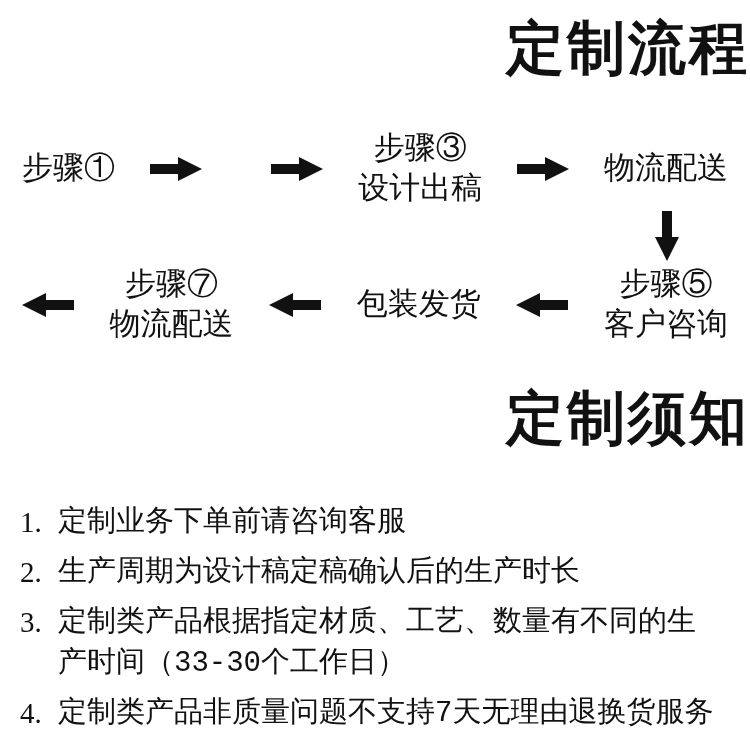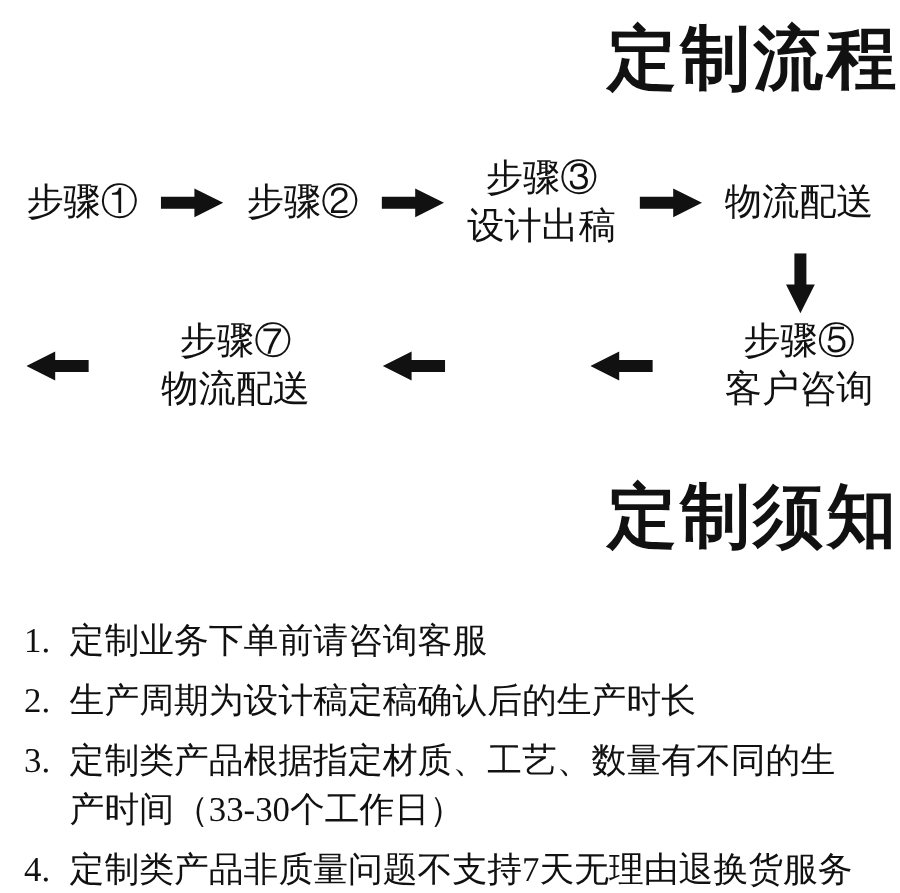--- a/index.html
+++ b/index.html
@@ -12,21 +12,21 @@
     overflow: hidden;
   }
   .title {
     font-size: 58px;
     font-weight: bold;
     text-align: right;
     letter-spacing: 3px;
     line-height: 70px;
   }
   .flow-title { padding-top: 14px; }
-  .notice-title { margin-top: 52px; font-family: Liberation Serif, serif; }
+  .notice-title { margin-top: 40px; font-family: Liberation Serif, serif; }
 
   .steps-row {
     display: flex;
     align-items: center;
     justify-content: space-between;
     padding: 0 22px;
   }
   .steps-row.first { margin-top: 44px; }
 
   .step {
@@ -49,38 +49,37 @@
     padding-right: 18px;
   }
   .note {
     display: flex;
     align-items: flex-start;
     font-size: 29px;
     line-height: 41px;
     margin-bottom: 9px;
   }
   .note-num { flex: 0 0 38px; }
-  .note-text { max-width: 658px; word-break: break-all; }
+  .note-text { max-width: 658px; word-break: break-all; font-family: Liberation Mono, monospace; }
 </style>
 </head>
 <body>
 
 <div class="title flow-title">定制流程</div>
 
 <div class="steps-row first">
   <div class="step">
     <div>步骤①</div>
   </div>
   <span class="harrow">
     <svg width="52" height="30" viewBox="0 0 52 30">
         <path d="M0 10 H28 V3 L52 15 L28 27 V20 H0 Z" fill="#111111"></path>
       </svg>
   </span>
   <div class="step">
-    <div>步骤②</div>
   </div>
   <span class="harrow">
     <svg width="52" height="30" viewBox="0 0 52 30">
         <path d="M0 10 H28 V3 L52 15 L28 27 V20 H0 Z" fill="#111111"></path>
       </svg>
   </span>
   <div class="step">
     <div>步骤③</div>
     <div>设计出稿</div>
   </div>
@@ -111,20 +110,21 @@
   <div class="step">
     <div>步骤⑦</div>
     <div>物流配送</div>
   </div>
   <span class="harrow">
     <svg width="52" height="30" viewBox="0 0 52 30">
         <path d="M52 10 H24 V3 L0 15 L24 27 V20 H52 Z" fill="#111111"></path>
       </svg>
   </span>
   <div class="step">
+    <div>包装发货</div>
   </div>
   <span class="harrow">
     <svg width="52" height="30" viewBox="0 0 52 30">
         <path d="M52 10 H24 V3 L0 15 L24 27 V20 H52 Z" fill="#111111"></path>
       </svg>
   </span>
   <div class="step">
     <div>步骤⑤</div>
     <div>客户咨询</div>
   </div>

